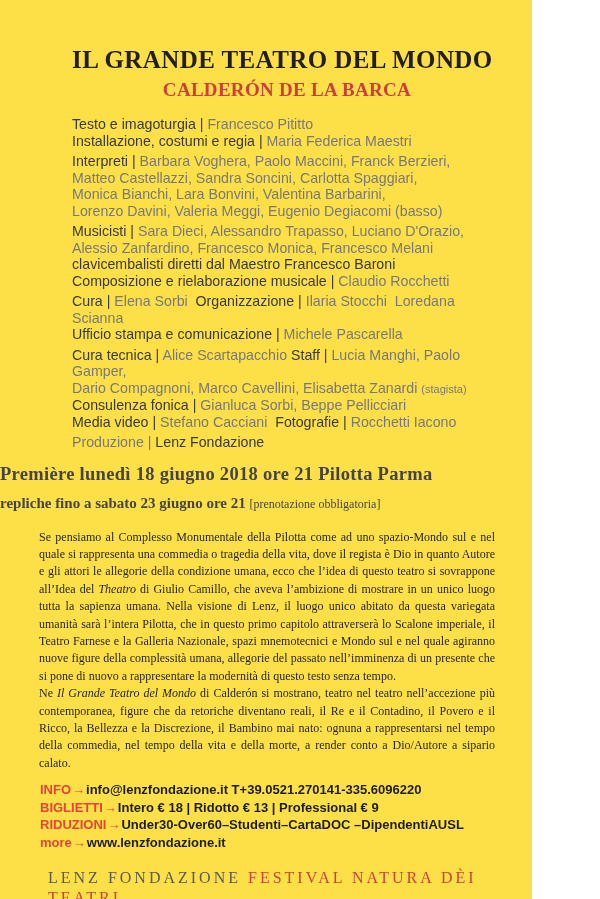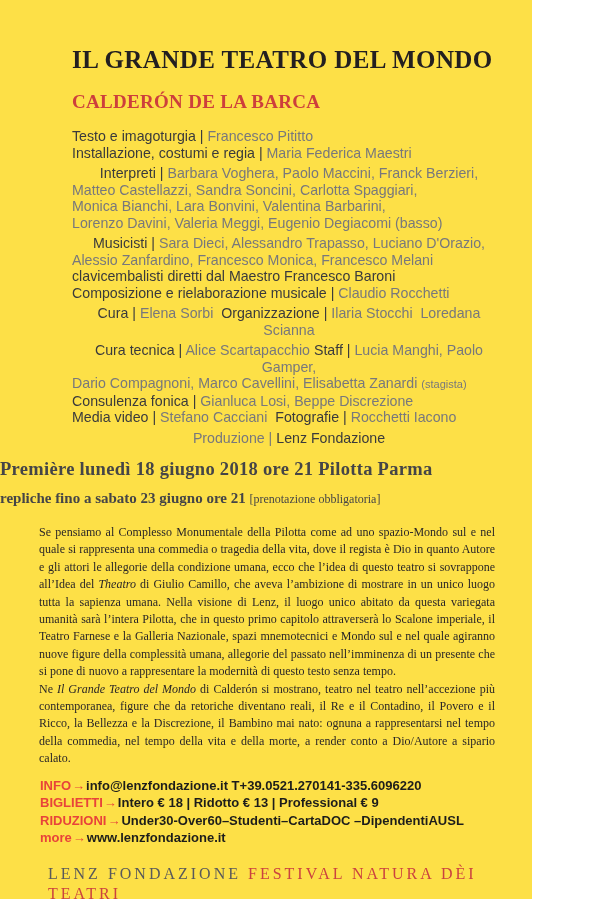--- a/index.html
+++ b/index.html
@@ -10,26 +10,26 @@
   }
   
   .header { padding:46px 30px 0 72px; }
   .title {
     font-family:"Liberation Serif", serif; font-weight:bold;
     font-size:25px; line-height:28px; letter-spacing:0.4px; color:#231f20;
   }
   .author {
     font-family:"Liberation Serif", serif; font-weight:bold;
     font-size:19px; line-height:22px; letter-spacing:0.3px;
-    color:#cd3f3c; margin-top:17px;
+    color:#cd3f3c; margin-top:5px;text-align:center;
   }
   
   .credits { margin:15px 26px 12px 72px; font-size:14.2px; }
   .c-line { line-height:16.5px; color:#78787c; }
-  .c-line.gap { margin-top:4px;text-align:center; }
+  .c-line.gap { margin-top:4px; }
   .lab { color:#3a3a3c; }
   .val { color:#78787c; }
   .sm  { color:#78787c; font-size:11px;text-align:center; }
   
   .premiere {
     margin-top:11px; text-align:left;
     font-family:"Liberation Serif", serif; font-weight:bold; color:#454547;
   }
   .premiere-l1 { font-size:18.5px; line-height:22px; letter-spacing:0.3px; }
   .premiere-l2 { font-size:15px;   line-height:18px; margin-top:9px; }
@@ -71,23 +71,24 @@
     <div class="c-line"><span class="lab">Installazione, costumi e regia | </span><span class="val">Maria Federica Maestri</span></div>
     <div class="c-line gap"><span class="lab">Interpreti | </span><span class="val">Barbara Voghera, Paolo Maccini, Franck Berzieri,</span></div>
     <div class="c-line"><span class="val">Matteo Castellazzi, Sandra Soncini, Carlotta Spaggiari,</span></div>
     <div class="c-line"><span class="val">Monica Bianchi, Lara Bonvini, Valentina Barbarini,</span></div>
     <div class="c-line"><span class="val">Lorenzo Davini, Valeria Meggi, Eugenio Degiacomi (basso)</span></div>
     <div class="c-line gap"><span class="lab">Musicisti | </span><span class="val">Sara Dieci, Alessandro Trapasso, Luciano D'Orazio,</span></div>
     <div class="c-line"><span class="val">Alessio Zanfardino, Francesco Monica, Francesco Melani</span></div>
     <div class="c-line"><span class="lab">clavicembalisti diretti dal Maestro Francesco Baroni</span></div>
     <div class="c-line"><span class="lab">Composizione e rielaborazione musicale | </span><span class="val">Claudio Rocchetti</span></div>
     <div class="c-line gap"><span class="lab">Cura | </span><span class="val">Elena Sorbi</span><span class="lab">&nbsp;&nbsp;Organizzazione | </span><span class="val">Ilaria Stocchi&nbsp; Loredana Scianna</span></div>
+    <div class="c-line"><span class="lab">Ufficio stampa e comunicazione | </span><span class="val">Michele Pascarella</span></div>
     <div class="c-line gap"><span class="lab">Cura tecnica | </span><span class="val">Alice Scartapacchio </span><span class="lab">Staff | </span><span class="val">Lucia Manghi, Paolo Gamper,</span></div>
     <div class="c-line"><span class="val">Dario Compagnoni, Marco Cavellini, Elisabetta Zanardi </span><span class="sm">(stagista)</span></div>
-    <div class="c-line"><span class="lab">Consulenza fonica | </span><span class="val">Gianluca Losi, Beppe Discrezione</span></div>
+    <div class="c-line"><span class="lab">Consulenza fonica | </span><span class="val">Gianluca Sorbi, Beppe Pellicciari</span></div>
     <div class="c-line"><span class="lab">Media video | </span><span class="val">Stefano Cacciani</span><span class="lab">&nbsp;&nbsp;Fotografie | </span><span class="val">Rocchetti Iacono</span></div>
     <div class="c-line gap"><span class="val">Produzione | </span><span class="lab">Lenz Fondazione</span></div>
   </div>
 
   <div class="premiere">
     <div class="premiere-l1">Première lunedì 18 giugno 2018 ore 21 Pilotta Parma</div>
     <div class="premiere-l2"><span>repliche fino a sabato 23 giugno ore 21 </span><span class="premiere-note">[prenotazione obbligatoria]</span></div>
   </div>
 
   <div class="body-text">

